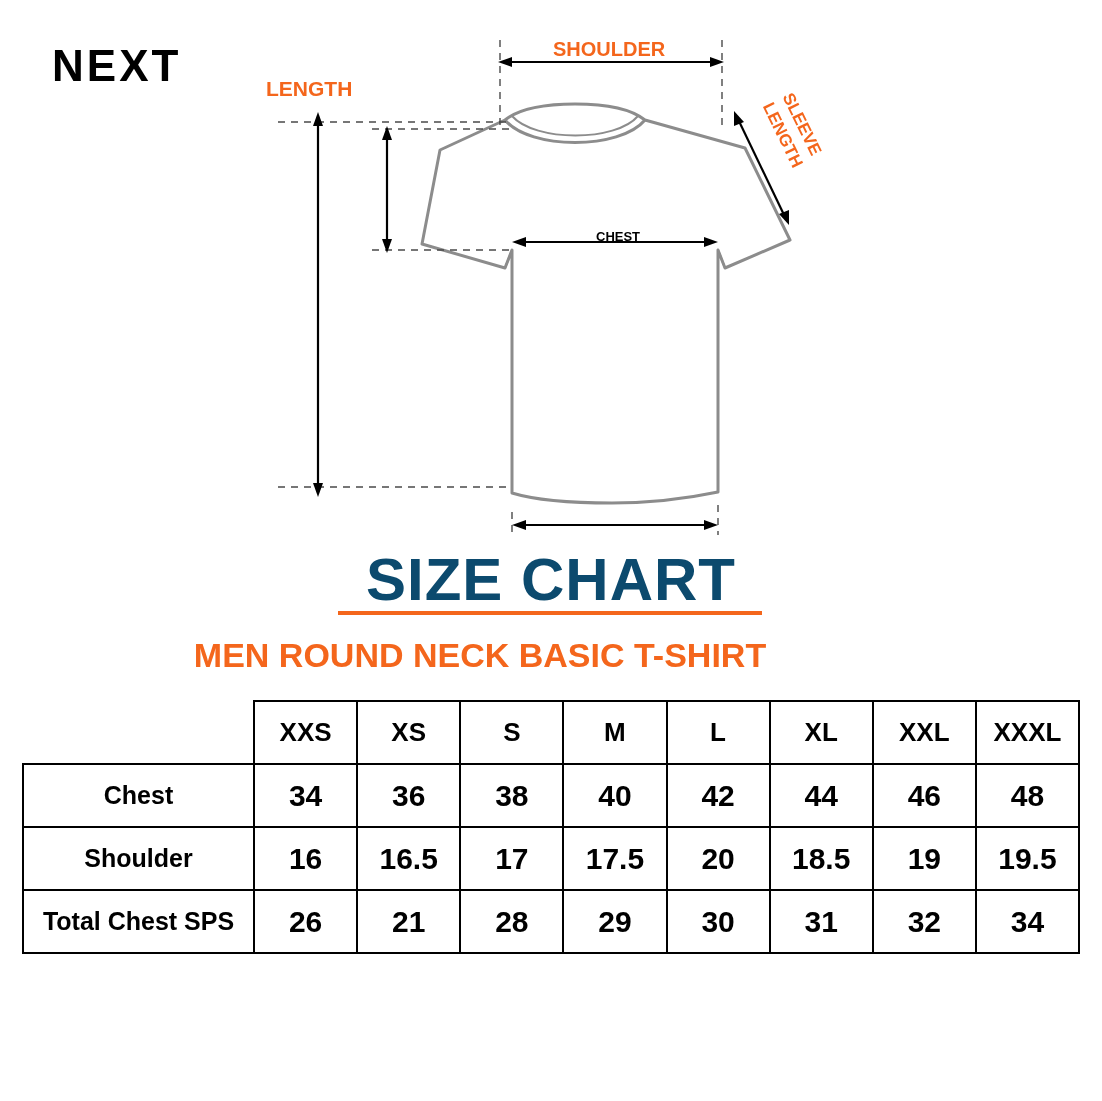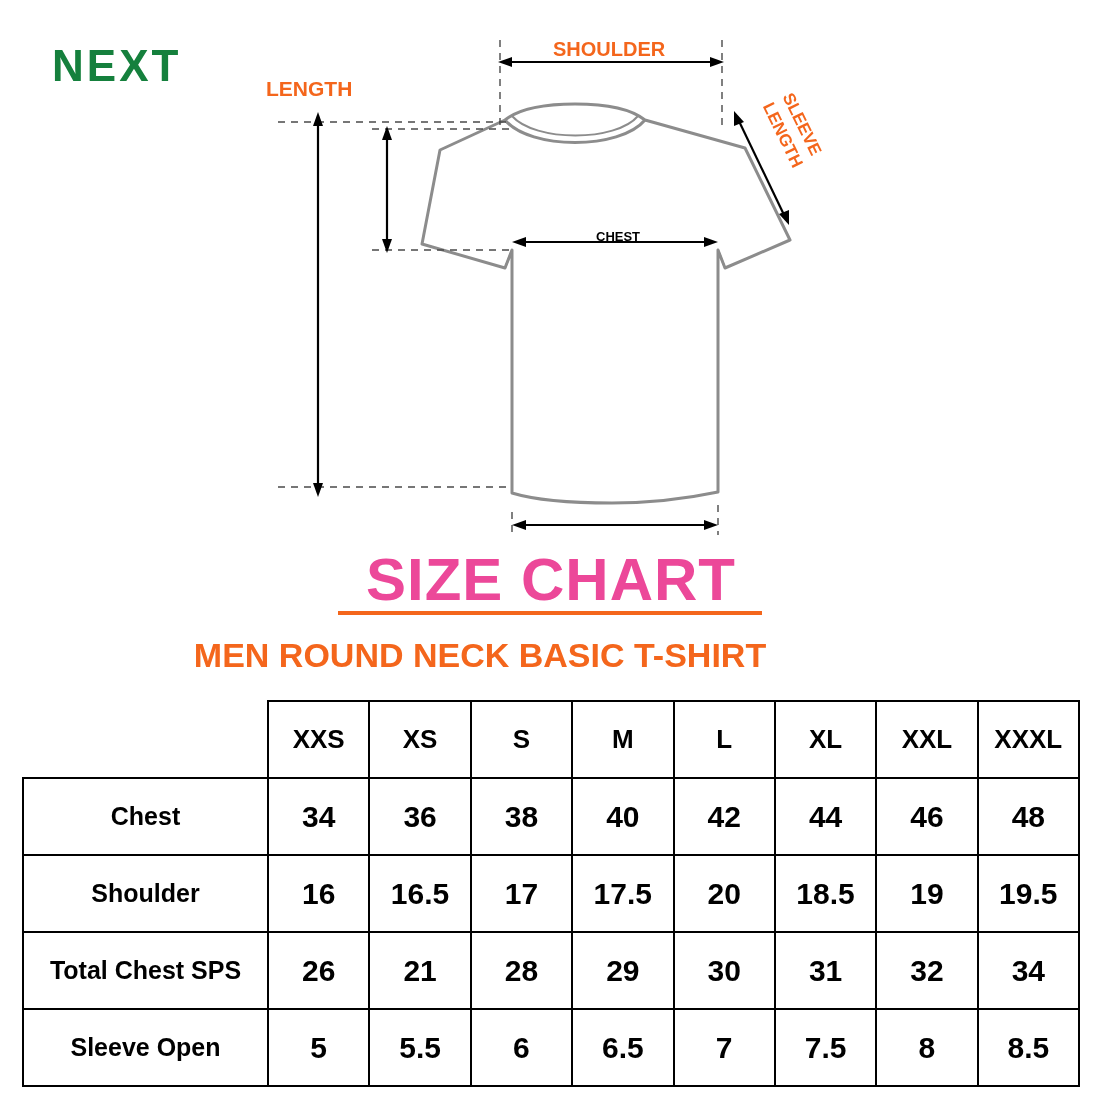--- a/index.html
+++ b/index.html
@@ -24,21 +24,21 @@
     height: 115px;
   }
   #logo .logo-line {
     font-family: "Liberation Sans", sans-serif;
     font-weight: bold;
     font-size: 44px;
     letter-spacing: 3px;
     line-height: 56px;
   }
   #logo .next {
-    color: #15803d;
+    color: #000000;
     position: relative;
   }
   #logo .print {
     color: #e31e8c;
   }
   #logo .logo-x {
     position: relative;
     display: inline-block;
   }
 
@@ -51,21 +51,21 @@
     height: 545px;
   }
 
   
   #title-main {
     position: absolute;
     left: 0;
     top: 545px;
     width: 1102px;
     text-align: center;
-    color: #ec4899;
+    color: #0c4a6e;
     font-family: "Liberation Sans", sans-serif;
     font-weight: bold;
     font-size: 60px;
     letter-spacing: 1px;
   }
   #title-underline {
     position: absolute;
     left: 338px;
     top: 611px;
     width: 424px;
@@ -95,21 +95,21 @@
   }
   #size-table td, #size-table th {
     border: 2px solid #000000;
     text-align: center;
     vertical-align: middle;
     font-family: "Liberation Sans", sans-serif;
     font-weight: bold;
     font-size: 25px;
     color: #000000;
     height: 61px;
-    padding: 7px;
+    padding: 0;
   }
   #size-table th.corner {
     border-top: none;
     border-left: none;
   }
   #size-table td.rowhead, #size-table th.rowhead {
     font-size: 25px;
     width: 230px;
     text-align: center;
   }
@@ -256,25 +256,14 @@
       <td class="rowhead">Total Chest SPS</td>
       <td class="val">26</td>
       <td class="val">21</td>
       <td class="val">28</td>
       <td class="val">29</td>
       <td class="val">30</td>
       <td class="val">31</td>
       <td class="val">32</td>
       <td class="val">34</td>
     </tr>
-    <tr>
-      <td class="rowhead">Sleeve Open</td>
-      <td class="val">5</td>
-      <td class="val">5.5</td>
-      <td class="val">6</td>
-      <td class="val">6.5</td>
-      <td class="val">7</td>
-      <td class="val">7.5</td>
-      <td class="val">8</td>
-      <td class="val">8.5</td>
-    </tr>
   </tbody>
 </table>
 
 </body></html>

